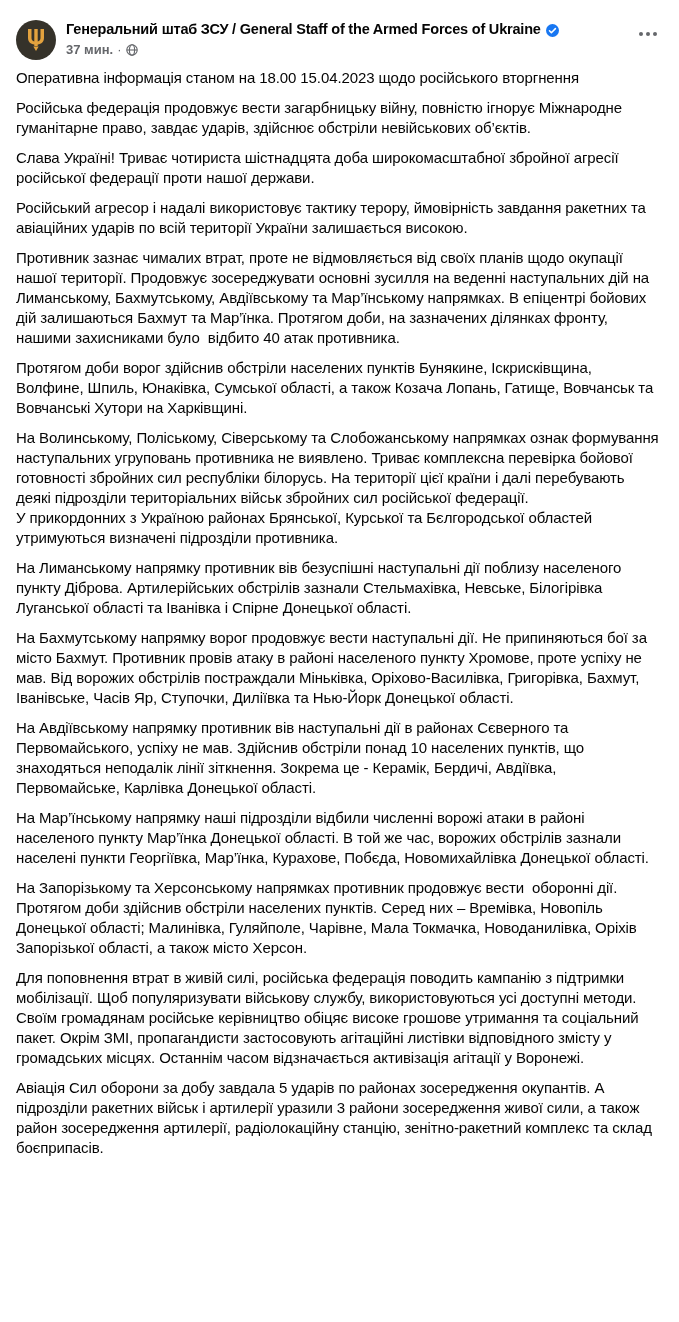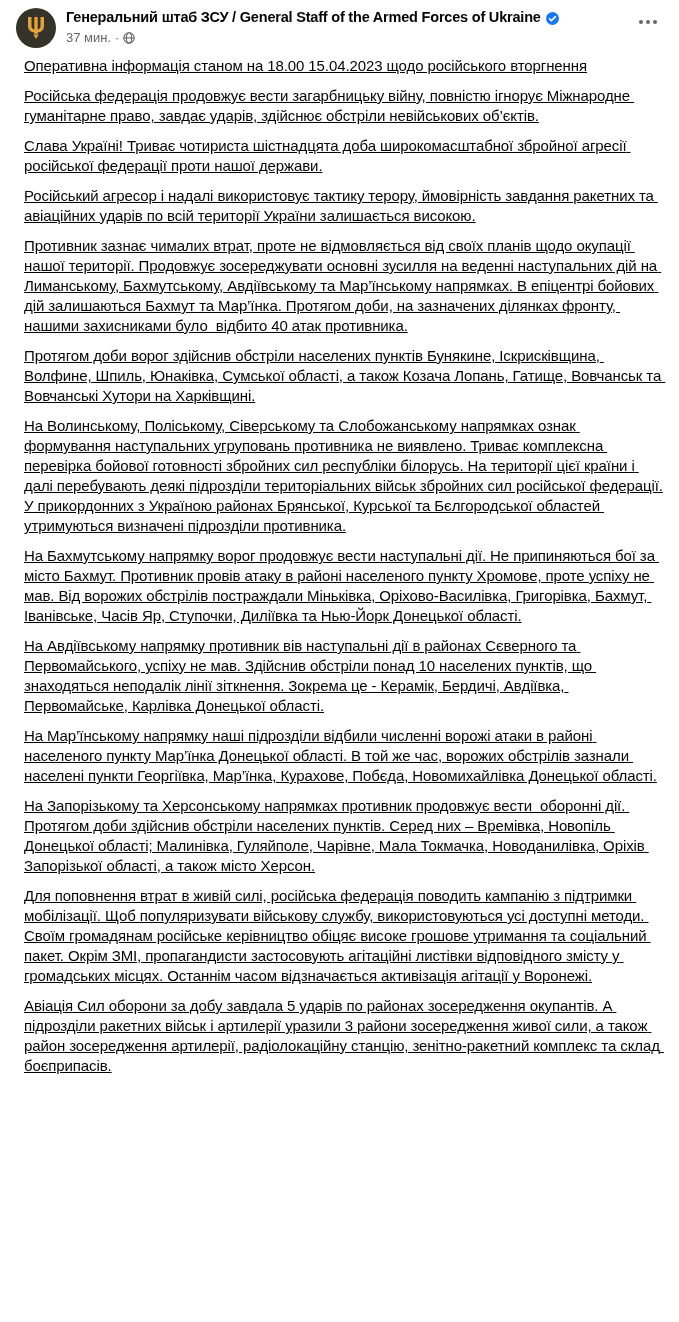--- a/index.html
+++ b/index.html
@@ -5,49 +5,49 @@
   html,body { margin:0; padding:0; background:#ffffff; }
   body {
     width:679px;
     font-family:"Liberation Sans", sans-serif;
     color:#050505;
     -webkit-font-smoothing:antialiased;
   }
   .post { width:679px; background:#fff; }
 
   
-  .post-header { display:flex; align-items:flex-start; padding:8px 16px 0 16px; }
+  .post-header { display:flex; align-items:flex-start; padding:20px 16px 0 16px; }
   .avatar {
     width:40px; height:40px; flex:0 0 40px;
     border-radius:50%; background:#35322a;
     display:flex; align-items:center; justify-content:center;
     cursor:pointer;
   }
   .header-text { margin-left:10px; flex:1 1 auto; min-width:0; }
   .name-row { display:flex; align-items:center; gap:5px; white-space:nowrap; }
   .page-name {
     font-size:14.5px; font-weight:700; line-height:19px; color:#050505;
     cursor:pointer; letter-spacing:-0.2px;
   }
   .verified { flex:0 0 auto; margin-top:1px; }
   .meta-row {
     display:flex; align-items:center; gap:4px;
     color:#65676b; font-size:13px; line-height:16px; margin-top:3px;
   }
-  .meta-row .timestamp { cursor:pointer; }
+  .meta-row .timestamp { cursor:pointer;font-weight:bold; }
   .meta-row .mid-dot { color:#65676b; }
   .menu-btn {
     flex:0 0 auto; display:flex; align-items:center; gap:3px;
     padding:12px 6px; cursor:pointer; border-radius:6px;
   }
   .menu-btn .d { width:4px; height:4px; border-radius:50%; background:#65676b; }
 
   
   .post-body { padding:8px 16px 12px 16px; font-size:15px; line-height:20px; color:#050505; }
-  .para { margin:0 0 10px 8px; white-space:pre-wrap; letter-spacing:-0.1px;text-decoration:underline; }
+  .para { margin:0 0 10px 0; white-space:pre-wrap; letter-spacing:-0.1px; }
   .para:last-child { margin-bottom:0; }
 </style>
 </head>
 <body>
 
 <div class="post">
 
   <div class="post-header">
 
     <div class="avatar">
@@ -93,20 +93,21 @@
   <div class="post-body">
 
   <p class="para">Оперативна інформація станом на 18.00 15.04.2023 щодо російського вторгнення</p>
       <p class="para">Російська федерація продовжує вести загарбницьку війну, повністю ігнорує Міжнародне гуманітарне право, завдає ударів, здійснює обстріли невійськових об’єктів.</p>
       <p class="para">Слава Україні! Триває чотириста шістнадцята доба широкомасштабної збройної агресії російської федерації проти нашої держави.</p>
       <p class="para">Російський агресор і надалі використовує тактику терору, ймовірність завдання ракетних та авіаційних ударів по всій території України залишається високою.</p>
       <p class="para">Противник зазнає чималих втрат, проте не відмовляється від своїх планів щодо окупації нашої території. Продовжує зосереджувати основні зусилля на веденні наступальних дій на Лиманському, Бахмутському, Авдіївському та Мар’їнському напрямках. В епіцентрі бойових дій залишаються Бахмут та Мар’їнка. Протягом доби, на зазначених ділянках фронту, нашими захисниками було  відбито 40 атак противника.</p>
       <p class="para">Протягом доби ворог здійснив обстріли населених пунктів Бунякине, Іскрисківщина, Волфине, Шпиль, Юнаківка, Сумської області, а також Козача Лопань, Гатище, Вовчанськ та Вовчанські Хутори на Харківщині.</p>
       <p class="para">На Волинському, Поліському, Сіверському та Слобожанському напрямках ознак формування наступальних угруповань противника не виявлено. Триває комплексна перевірка бойової готовності збройних сил республіки білорусь. На території цієї країни і далі перебувають деякі підрозділи територіальних військ збройних сил російської федерації.
 У прикордонних з Україною районах Брянської, Курської та Бєлгородської областей утримуються визначені підрозділи противника.</p>
+      <p class="para">На Лиманському напрямку противник вів безуспішні наступальні дії поблизу населеного пункту Діброва. Артилерійських обстрілів зазнали Стельмахівка, Невське, Білогірівка Луганської області та Іванівка і Спірне Донецької області.</p>
       <p class="para">На Бахмутському напрямку ворог продовжує вести наступальні дії. Не припиняються бої за місто Бахмут. Противник провів атаку в районі населеного пункту Хромове, проте успіху не мав. Від ворожих обстрілів постраждали Міньківка, Оріхово-Василівка, Григорівка, Бахмут, Іванівське, Часів Яр, Ступочки, Диліївка та Нью-Йорк Донецької області.</p>
       <p class="para">На Авдіївському напрямку противник вів наступальні дії в районах Сєверного та Первомайського, успіху не мав. Здійснив обстріли понад 10 населених пунктів, що знаходяться неподалік лінії зіткнення. Зокрема це - Керамік, Бердичі, Авдіївка, Первомайське, Карлівка Донецької області.</p>
       <p class="para">На Мар’їнському напрямку наші підрозділи відбили численні ворожі атаки в районі населеного пункту Мар’їнка Донецької області. В той же час, ворожих обстрілів зазнали населені пункти Георгіївка, Мар’їнка, Курахове, Побєда, Новомихайлівка Донецької області.</p>
       <p class="para">На Запорізькому та Херсонському напрямках противник продовжує вести  оборонні дії. Протягом доби здійснив обстріли населених пунктів. Серед них – Времівка, Новопіль Донецької області; Малинівка, Гуляйполе, Чарівне, Мала Токмачка, Новоданилівка, Оріхів Запорізької області, а також місто Херсон.</p>
       <p class="para">Для поповнення втрат в живій силі, російська федерація поводить кампанію з підтримки мобілізації. Щоб популяризувати військову службу, використовуються усі доступні методи. Своїм громадянам російське керівництво обіцяє високе грошове утримання та соціальний пакет. Окрім ЗМІ, пропагандисти застосовують агітаційні листівки відповідного змісту у громадських місцях. Останнім часом відзначається активізація агітації у Воронежі.</p>
       <p class="para">Авіація Сил оборони за добу завдала 5 ударів по районах зосередження окупантів. А підрозділи ракетних військ і артилерії уразили 3 райони зосередження живої сили, а також район зосередження артилерії, радіолокаційну станцію, зенітно-ракетний комплекс та склад боєприпасів.</p>
     </div>
 
 </div>
 

